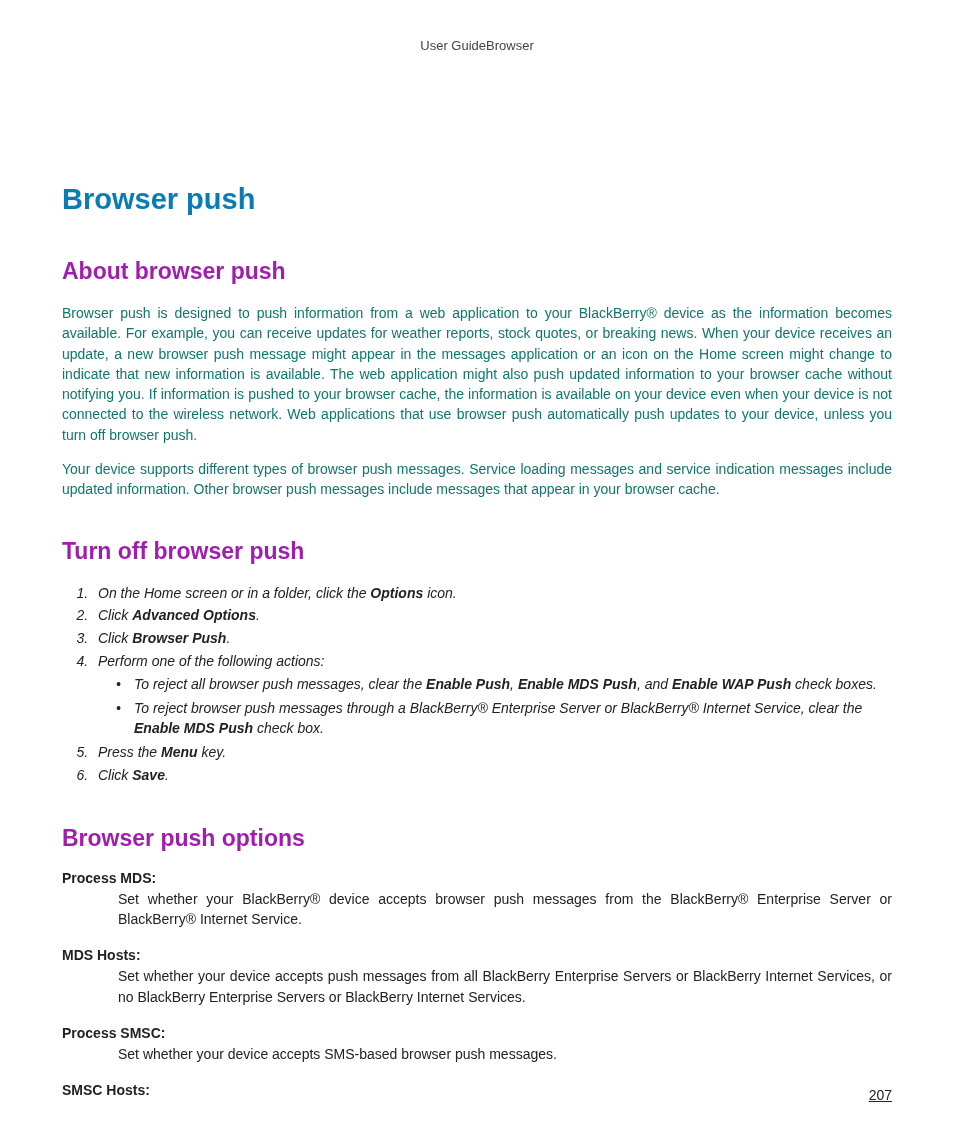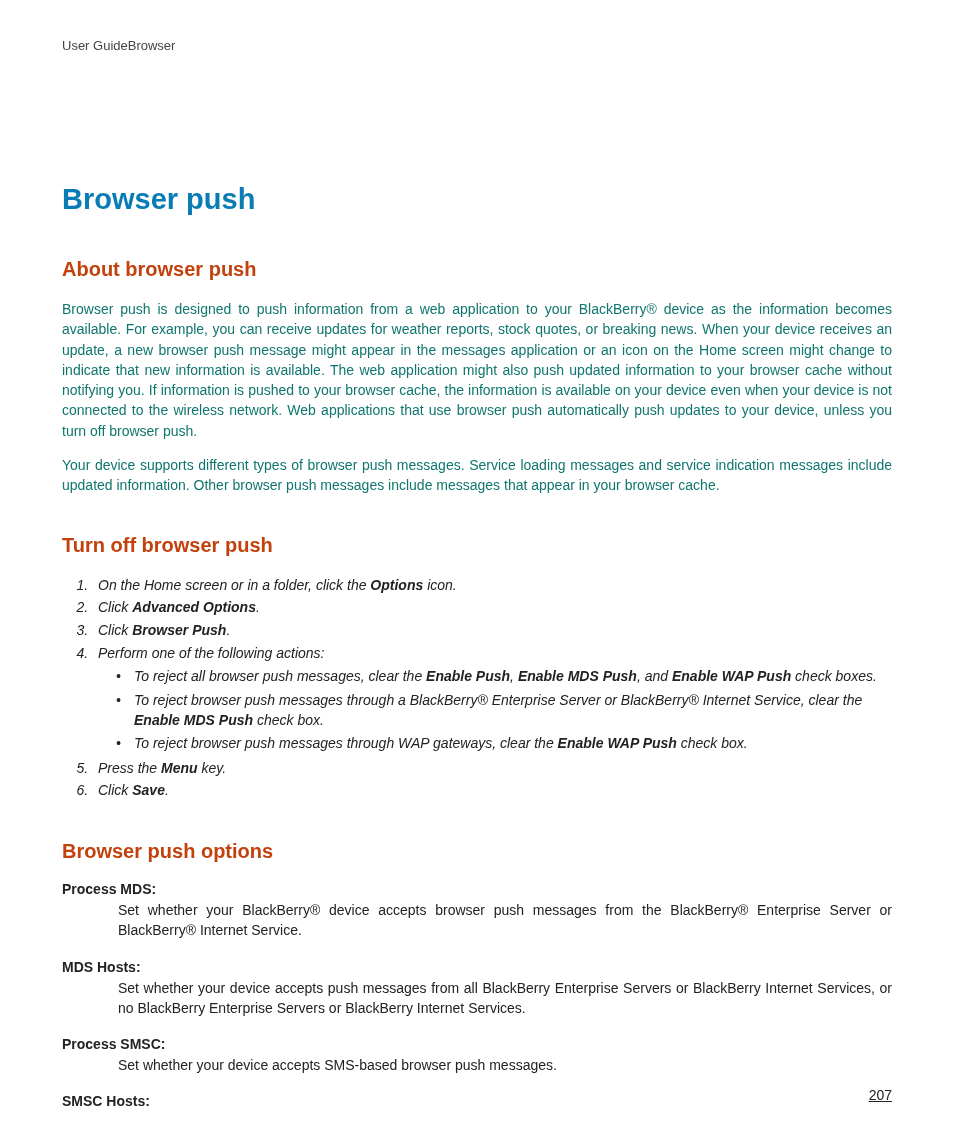--- a/index.html
+++ b/index.html
@@ -11,34 +11,34 @@
       font-family: "Segoe UI", "Myriad Pro", Arial, sans-serif;
       background: #fff;
       color: #222;
       width: 954px;
       height: 1145px;
       position: relative;
       padding: 38px 62px 0 62px;
     }
     .header {
       display: flex;
-      justify-content: flex-start;
+      justify-content: center;
       font-size: 13px;
       color: #444;
       margin-bottom: 130px;
     }
     h1 {
       color: #0a7cb5;
       font-size: 29px;
       font-weight: 700;
       margin-bottom: 42px;
     }
     h2 {
-      color: #c2410c;
-      font-size: 20px;
+      color: #a21caf;
+      font-size: 23px;
       font-weight: 700;
       margin-bottom: 18px;
     }
     .para {
       font-size: 14px;
       line-height: 1.45;
       color: #0f766e;
       margin-bottom: 14px;
       text-align: justify;
     }
@@ -129,23 +129,20 @@
   </li>
   <li>
     <span>Perform one of the following actions:</span>
     <ul class="sub">
       <li>
         <span>To reject all browser push messages, clear the </span><span class="bold">Enable Push</span><span>, </span><span class="bold">Enable MDS Push</span><span>, and </span><span class="bold">Enable WAP Push</span><span> check boxes.</span>
       </li>
       <li>
         <span>To reject browser push messages through a BlackBerry® Enterprise Server or BlackBerry® Internet Service, clear the </span><span class="bold">Enable MDS Push</span><span> check box.</span>
       </li>
-      <li>
-        <span>To reject browser push messages through WAP gateways, clear the </span><span class="bold">Enable WAP Push</span><span> check box.</span>
-      </li>
     </ul>
   </li>
   <li>
     <span>Press the </span><span class="bold">Menu</span><span> key.</span>
   </li>
   <li>
     <span>Click </span><span class="bold">Save</span><span>.</span>
   </li>
 </ol>
 

